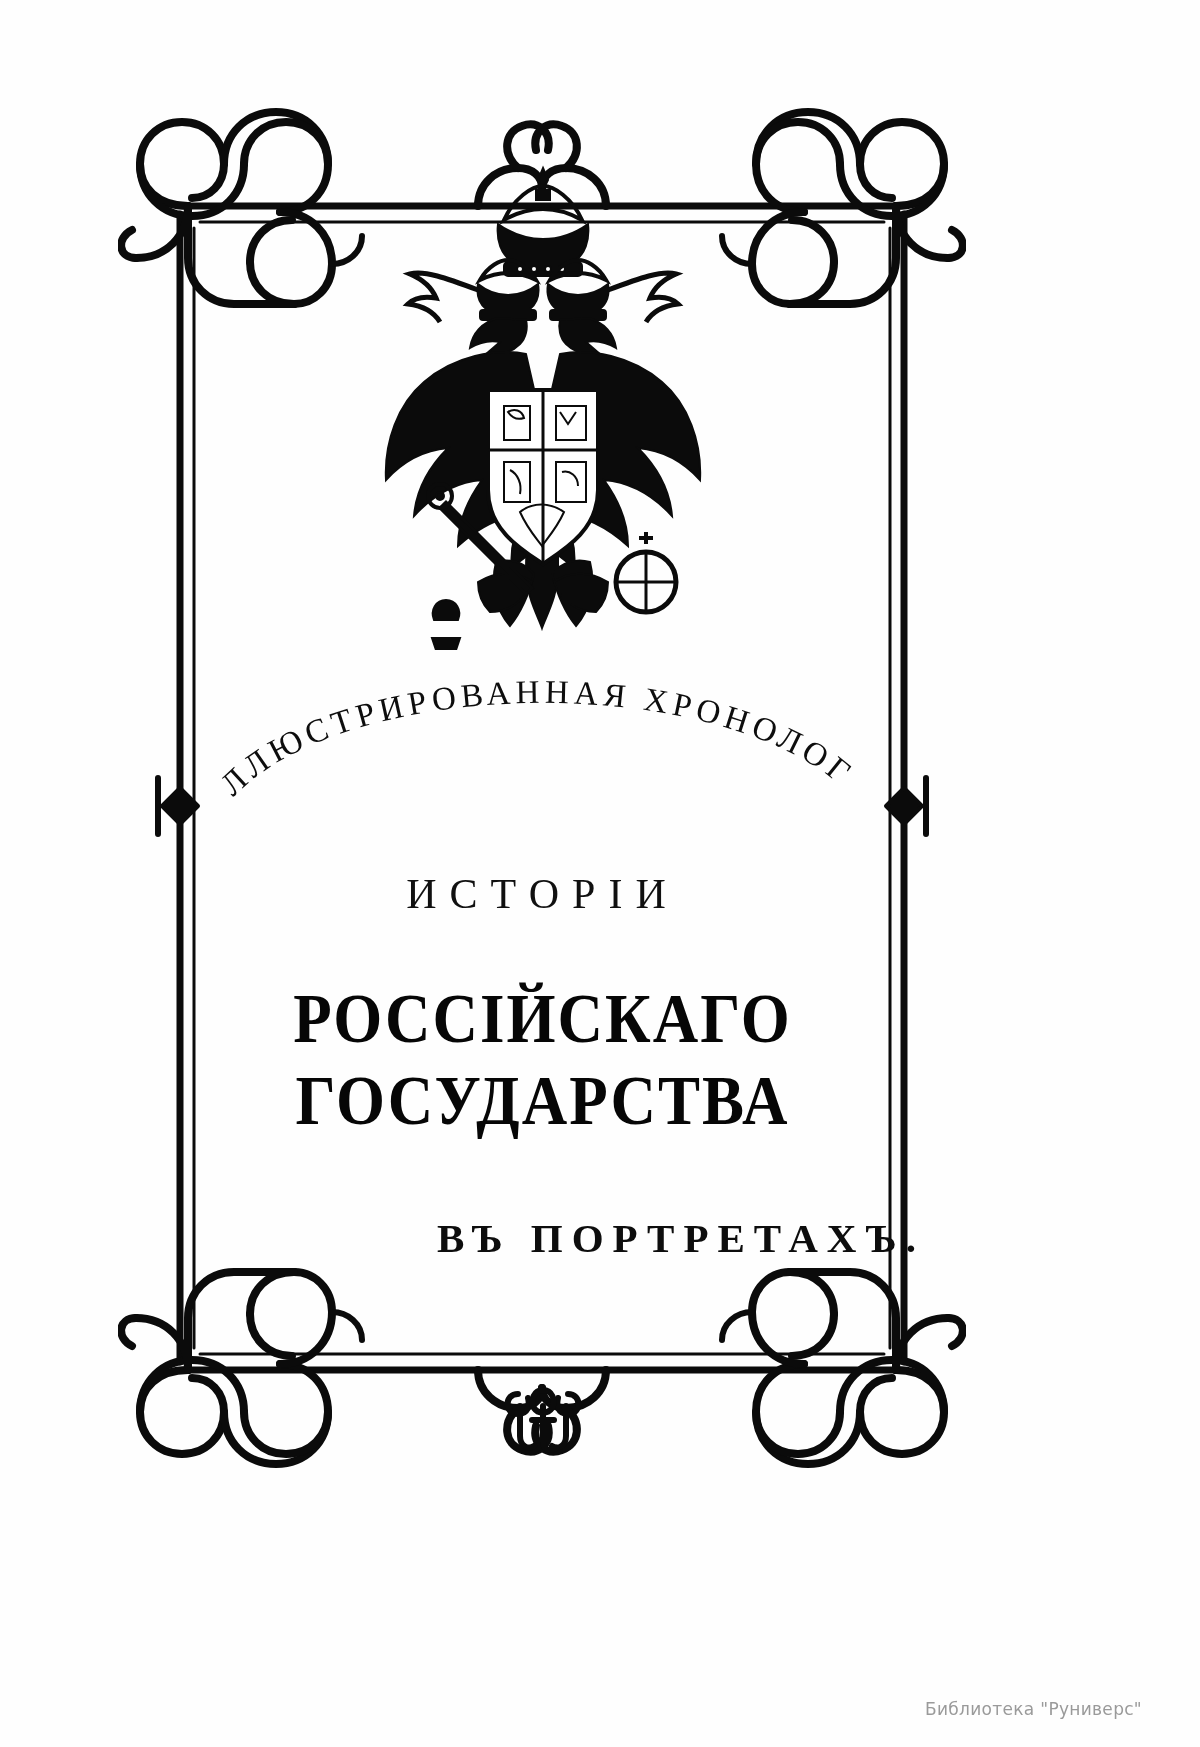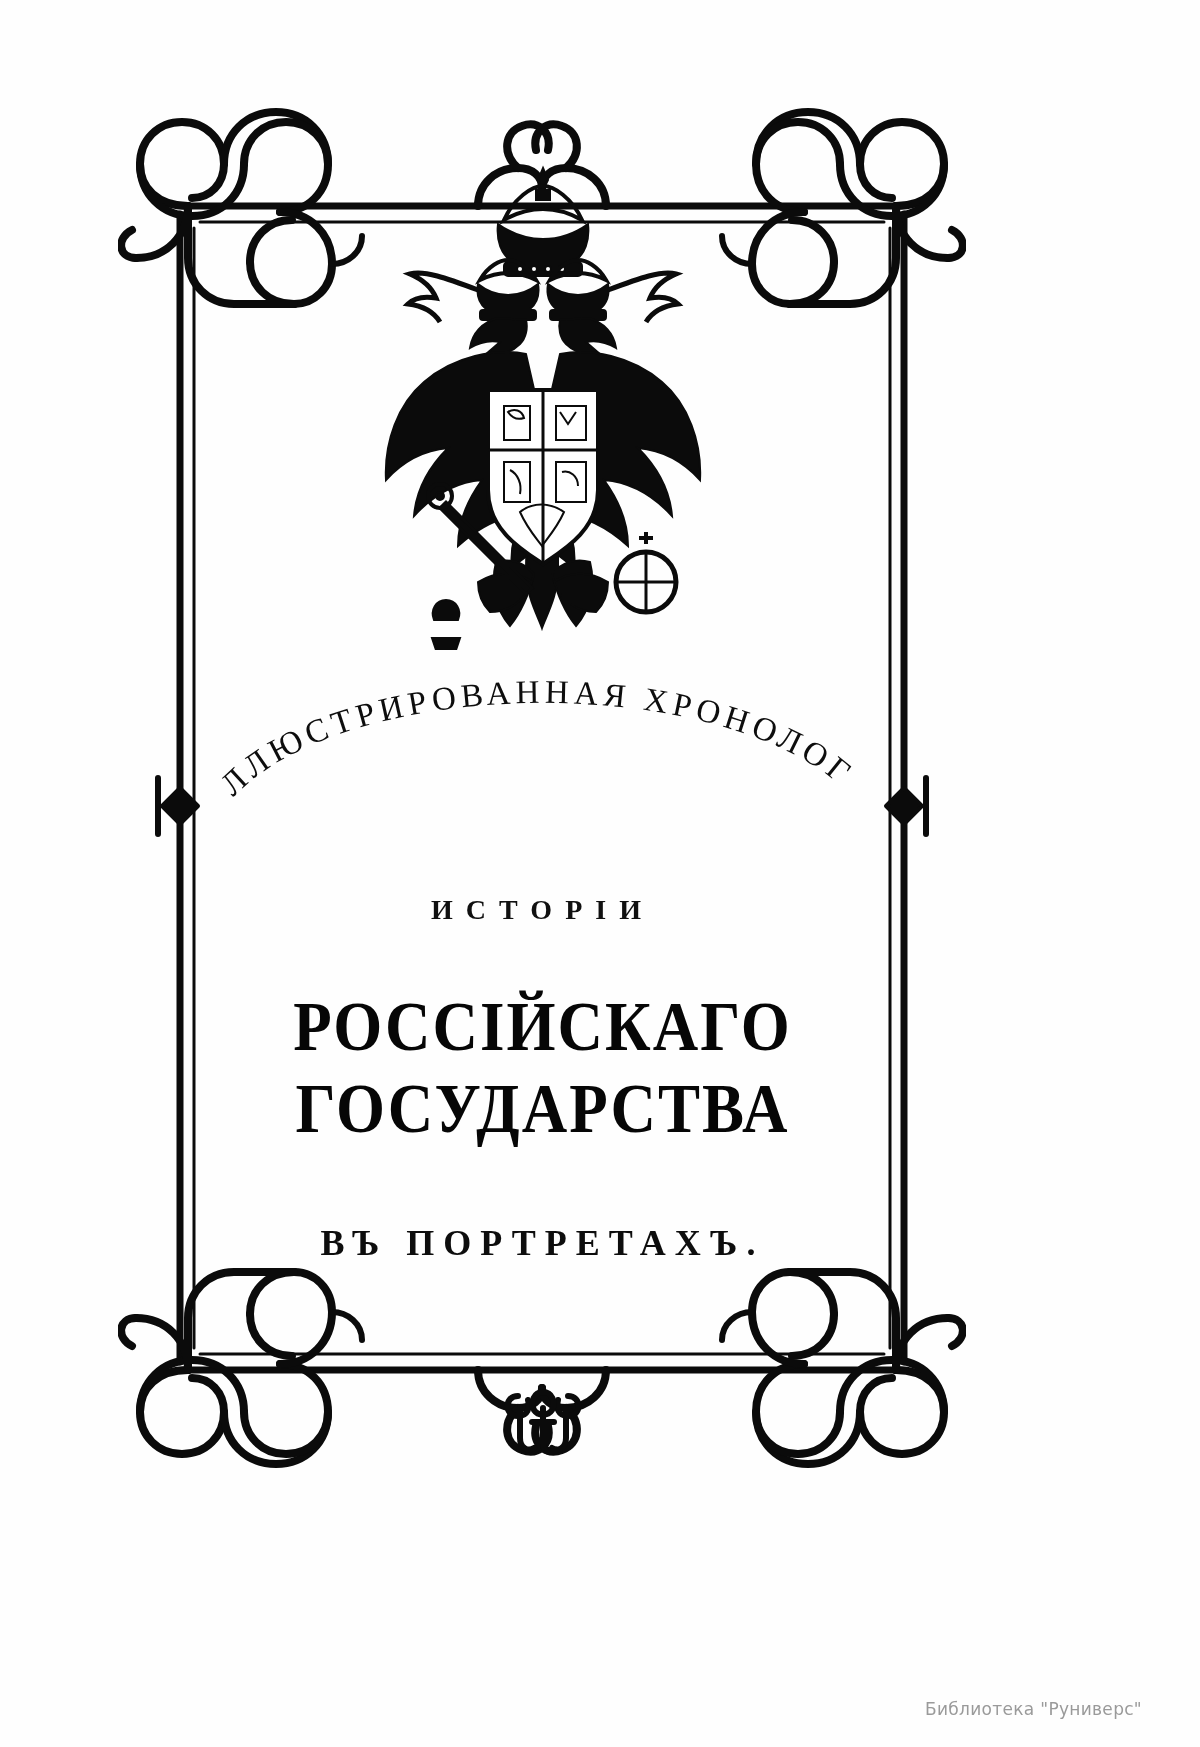--- a/index.html
+++ b/index.html
@@ -65,44 +65,45 @@
   .arc-title text {
     font-family: "Liberation Serif", serif;
     font-size: 33px;
     letter-spacing: 5px;
     fill: #0d0d0d;
     font-weight: 400;
   }
 
   
   .line-istorii {
-    margin-top: 96px;
-    font-size: 28px;
+    margin-top: 72px;
+    font-size: 42px;
     letter-spacing: 13px;
-    font-weight: 700;
+    font-weight: 400;
     color: #101010;
     font-family: "Liberation Serif", serif;
   }
   .line-main {
     margin-top: 60px;
     font-size: 63px;
     font-weight: 700;
     letter-spacing: 2px;
     color: #060606;
     font-family: "Liberation Serif", serif;
     transform: scaleY(1.12);
     transform-origin: center top;
   }
   .line-portraits {
     margin-top: 90px;
-    font-size: 36px;
+    font-size: 41px;
     font-weight: 700;
     letter-spacing: 9px;
     color: #0d0d0d;
     font-family: "Liberation Serif", serif;
+    text-align: right;
   }
 
   
   .ornament {
     margin: 118px auto 0 auto;
     width: 90px;
     height: 80px;
   }
   .ornament svg { display: block; width: 100%; height: 100%; }
 

